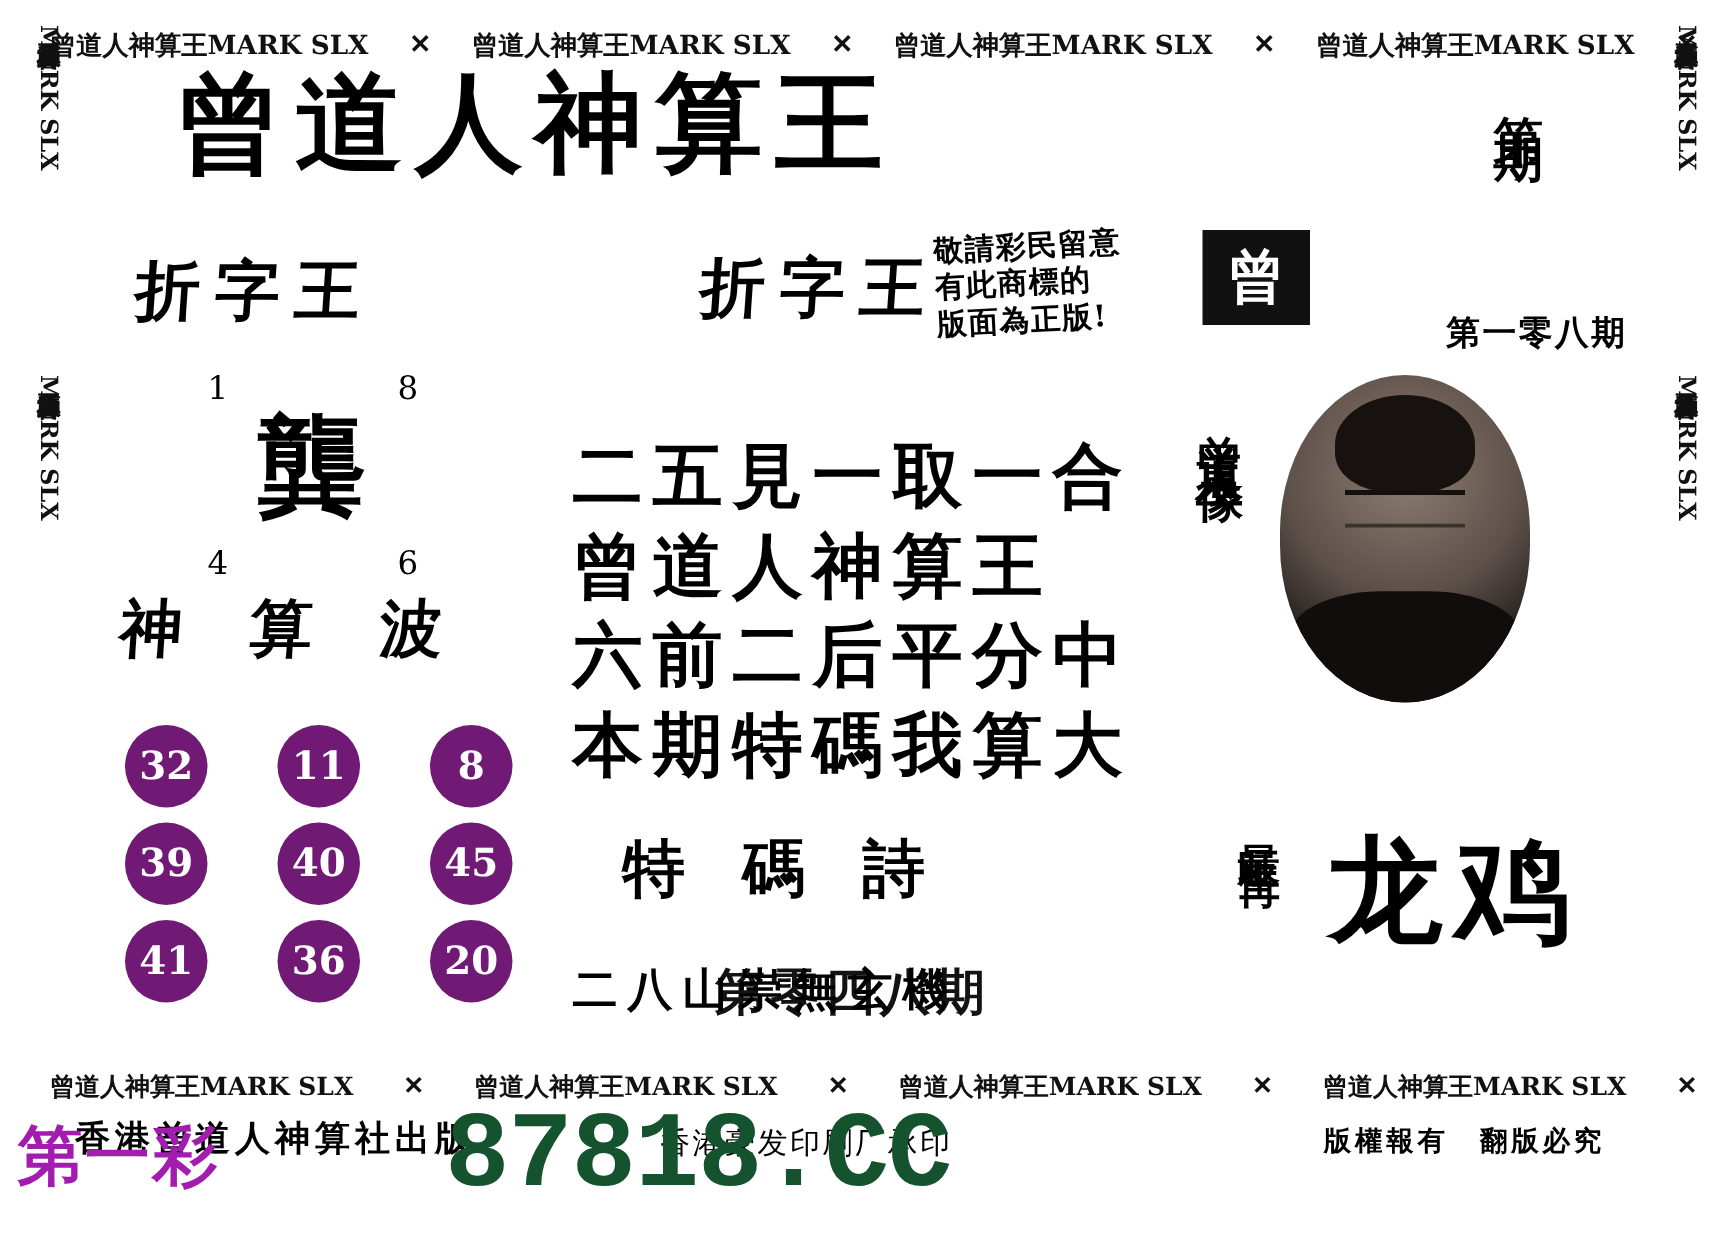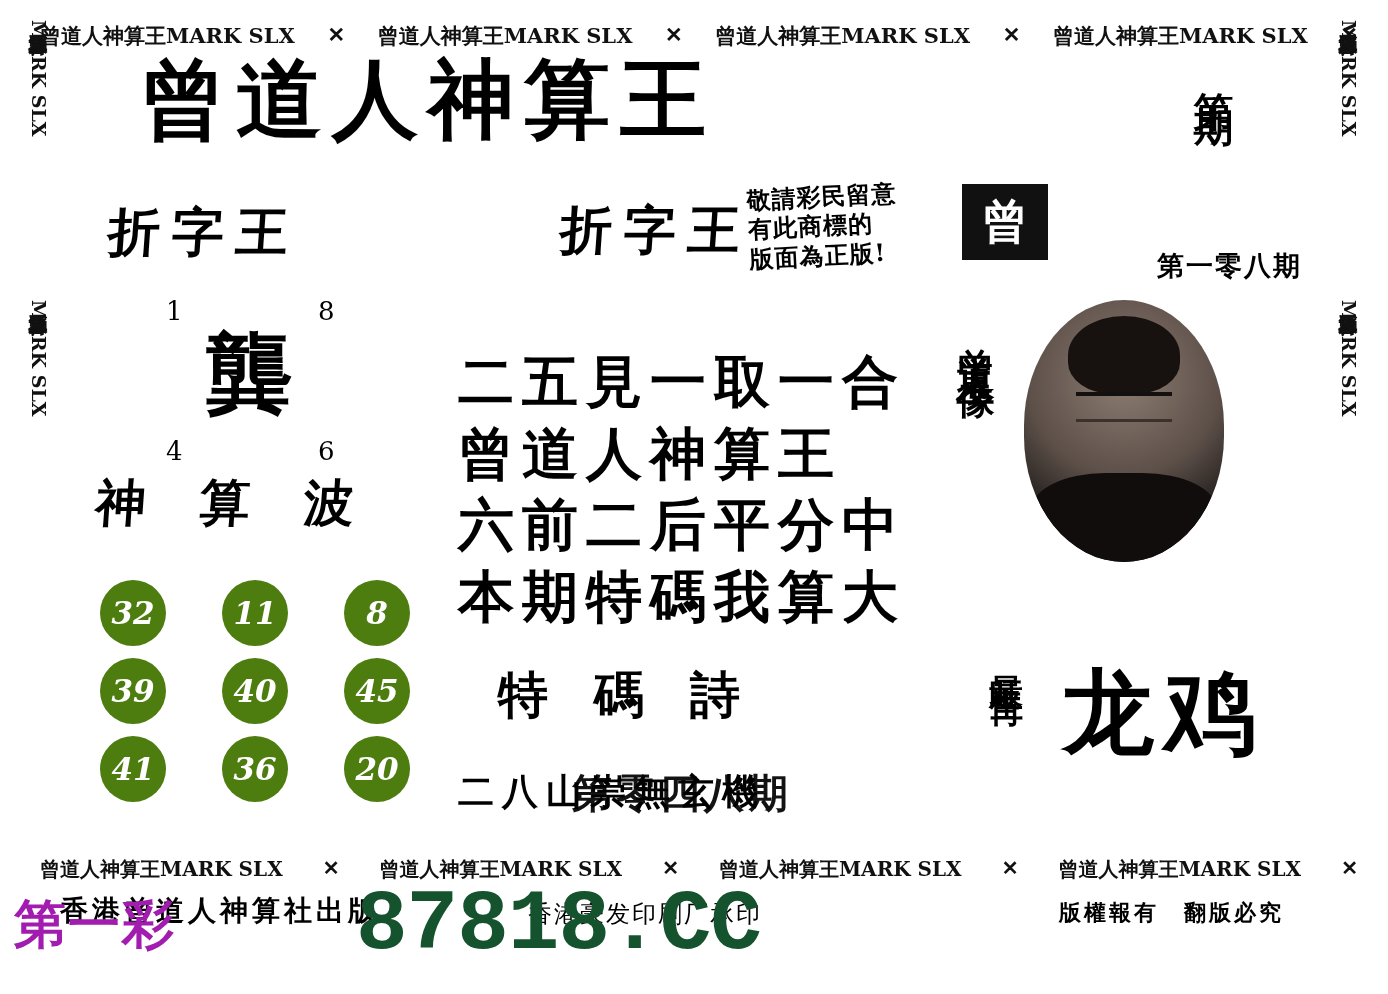--- a/index.html
+++ b/index.html
@@ -177,29 +177,28 @@
   }
   .ball-row {
     display: flex;
     justify-content: space-between;
     margin-bottom: 12px;
   }
   .ball {
     width: 66px;
     height: 66px;
     border-radius: 50%;
-    background: #4d7c0f;
+    background: #701a75;
     color: #fff;
     font-family: "DejaVu Serif", serif;
     font-weight: bold;
     font-size: 31px;
     display: flex;
     align-items: center;
     justify-content: center;
-    font-style: italic;
   }
 
   
   .poem {
     position: absolute;
     left: 458px;
     top: 346px;
     font-family: "DejaVu Serif", serif;
     font-weight: bold;
     font-size: 56px;

